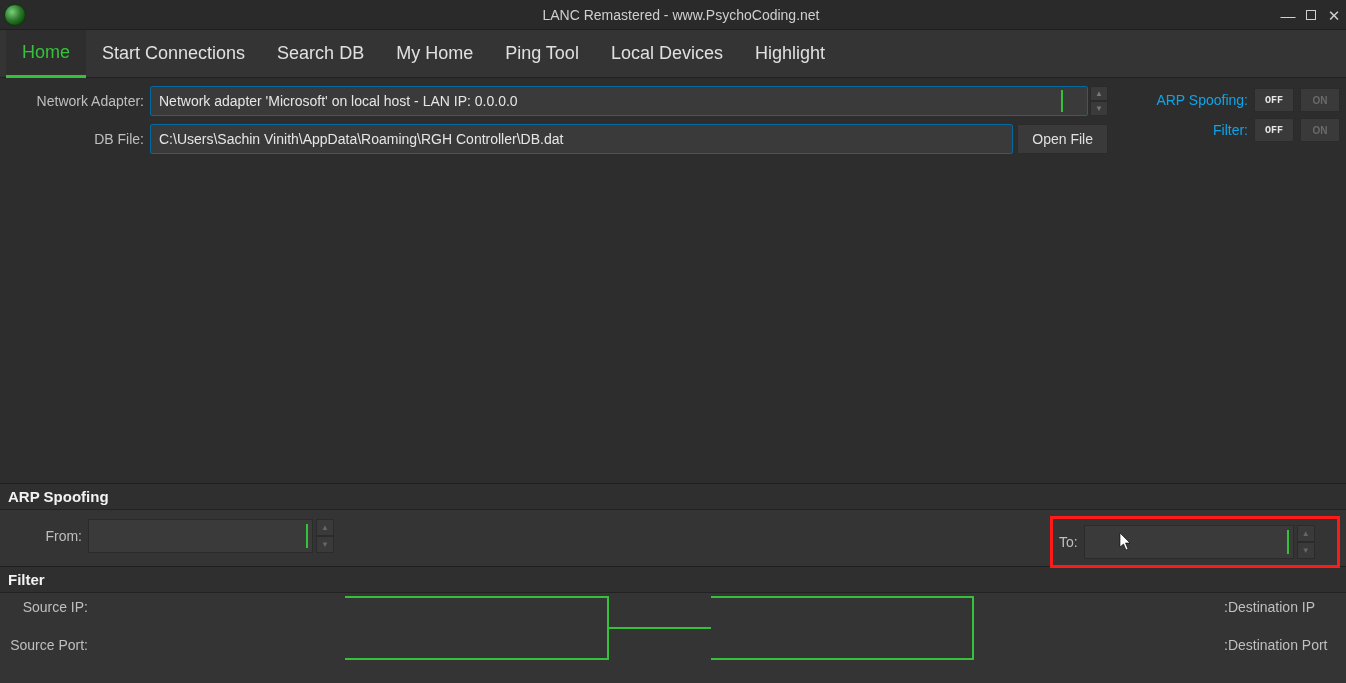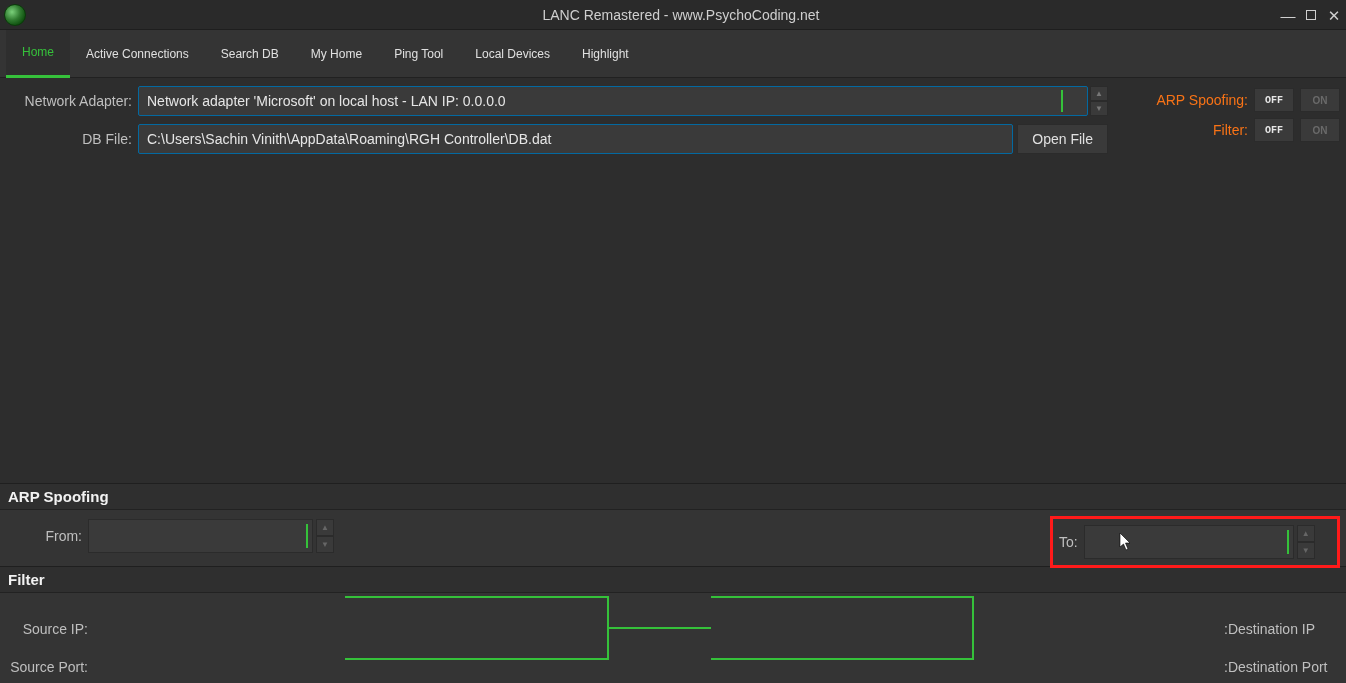--- a/index.html
+++ b/index.html
@@ -9,39 +9,39 @@
   
   .titlebar { height:30px; background:#2a2a2a; display:flex; align-items:center; position:relative; border-bottom:1px solid #1e1e1e;}
   .titlebar .appicon { width:22px; height:22px; margin:0 6px 0 4px; border-radius:50%; background:radial-gradient(circle at 35% 35%, #7ad07a 0%, #2f7a2f 45%, #0a4a0a 80%); border:1px solid #0a3a0a;}
   .titlebar .title { position:absolute; left:16px; right:0; text-align:center; color:#cfcfcf; font-size:14px; pointer-events:none;}
   .winctrls { position:absolute; right:4px; top:0; height:30px; display:flex; align-items:center; gap:10px; color:#cfcfcf;}
   .winctrls span { font-size:15px; line-height:1; cursor:default; width:16px; text-align:center; }
   .winctrls .restore { border:1px solid #cfcfcf; width:10px; height:10px; display:inline-block; }
 
   
   .tabbar { height:48px; background:#343434; display:flex; align-items:center; padding:0 6px; border-bottom:1px solid #212121; position:relative;}
-  .tab { color:#e0e0e0; font-size:12px; padding:0 16px; height:48px; display:flex; align-items:center; cursor:default; }
+  .tab { color:#e0e0e0; font-size:18px; padding:0 16px; height:48px; display:flex; align-items:center; cursor:default; }
   .tab.active { color:#36c13b; border-bottom:3px solid #36c13b; background:#2e2e2e; }
   .rightbtns { margin-left:auto; display:flex; gap:8px;}
   .btn { background:#3a3a3a; color:#dcdcdc; font-size:14px; padding:6px 14px; border:1px solid #262626; }
 
   
-  .toprow { padding:6px 6px 0 22px; display:flex; gap:12px; }
+  .toprow { padding:6px 6px 0 22px; display:flex; gap:12px;margin-left:12px; }
   .toprow-left { flex:1; display:flex; flex-direction:column; gap:4px;}
   .toprow-right { width:220px; display:flex; flex-direction:column; gap:6px; padding-top:4px;}
   .fld { display:flex; align-items:center; height:34px; }
   .fld .lbl { width:116px; text-align:right; padding-right:6px; color:#bfbfbf; font-size:14px;}
   .combo, .textbox { flex:1; background:#3a3a3a; color:#e6e6e6; height:30px; display:flex; align-items:center; padding:0 8px; font-size:14px; border:1px solid #0369a1; border-radius:2px;}
   .combo { position:relative; }
   .combo .greenbar { position:absolute; right:24px; top:3px; bottom:3px; width:2px; background:#35c13a; }
   .spin { width:18px; height:30px; margin-left:2px; display:flex; flex-direction:column; }
   .spin .arr { flex:1; background:#3a3a3a; border:1px solid #2b2b2b; color:#777; font-size:8px; display:flex;align-items:center;justify-content:center;}
   .openbtn { background:#3a3a3a; color:#e0e0e0; padding:0 14px; height:30px; display:flex; align-items:center; margin-left:4px; border:1px solid #2b2b2b; font-size:14px;}
   .togglerow { display:flex; align-items:center; justify-content:flex-end; gap:6px;}
-  .togglerow .tlbl { color:#f97316; font-size:14px;}
+  .togglerow .tlbl { color:#0ea5e9; font-size:14px;}
   .tgl { background:#3a3a3a; border:1px solid #2b2b2b; width:40px; height:24px; color:#bbb; font-size:10px; font-weight:bold; display:flex; align-items:center; justify-content:center;}
   .tgl.off { color:#e6e6e6;font-family:Liberation Mono, monospace; }
   .tgl.on { color:#6a6a6a; }
 
   
   .main { flex:1; }
 
   
   .section-head { background:#2f2f2f; color:#f2f2f2; font-weight:bold; font-size:15px; padding:4px 8px; border-top:1px solid #1f1f1f; border-bottom:1px solid #222;}
   .arp-row { background:#343434; padding:10px 8px 14px 0; display:flex; align-items:center; position:relative; height:56px;}
@@ -52,41 +52,41 @@
   .arpspin { width:18px; height:34px; margin-left:3px; display:flex; flex-direction:column;}
   .arpspin .arr { flex:1; background:#3a3a3a; border:1px solid #2b2b2b; color:#666; font-size:8px; display:flex; align-items:center; justify-content:center;}
   .to-block { position:absolute; right:6px; top:6px; border:3px solid #ff1a1a; padding:6px 6px 6px 6px; display:flex; align-items:center; height:52px; width:290px;}
   .to-block .tolbl { color:#bfbfbf; font-size:14px; padding-right:6px;}
   .arpcombo.right { width:210px;}
   .cursor { position:absolute; pointer-events:none; }
   .cursor svg { width:14px; height:18px; }
 
   
   .filter-body { background:#343434; padding:6px 8px 6px 8px; position:relative; height:90px;}
-  .filter-row { display:flex; align-items:flex-end; height:38px;}
+  .filter-row { display:flex; align-items:flex-start; height:38px;}
   .filter-row .flbl { width:84px; text-align:right; color:#bfbfbf; font-size:14px; padding-right:4px;}
   .filter-row .flbl.right { margin-left:auto; width:120px; text-align:left; padding-left:6px;}
   .filter-center { position:absolute; left:343px; top:2px; pointer-events:none; }
 </style>
 </head>
 <body>
 
 <div class="titlebar">
   <div class="appicon"></div>
   <div class="title">LANC Remastered - www.PsychoCoding.net</div>
   <div class="winctrls">
     <span>—</span>
     <span class="restore"></span>
     <span>✕</span>
   </div>
 </div>
 
 <div class="tabbar">
   <div class="tab active">Home</div>
-  <div class="tab">Active Connections</div>
+  <div class="tab">Start Connections</div>
   <div class="tab">Search DB</div>
   <div class="tab">My Home</div>
   <div class="tab">Ping Tool</div>
   <div class="tab">Local Devices</div>
   <div class="tab">Highlight</div>
 </div>
 
 <div class="toprow">
   <div class="toprow-left">
     <div class="fld">

